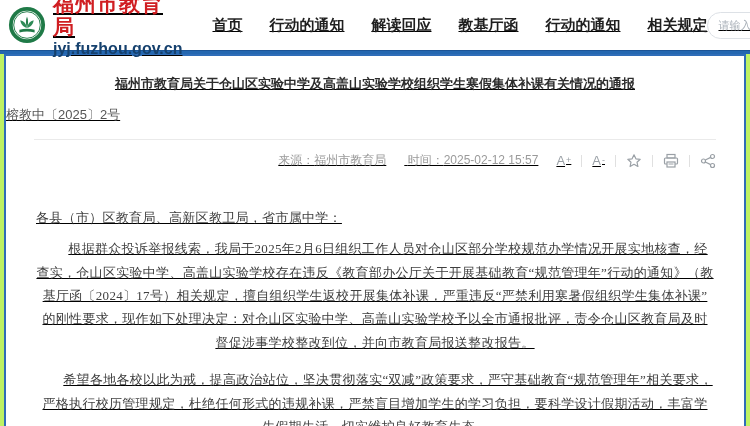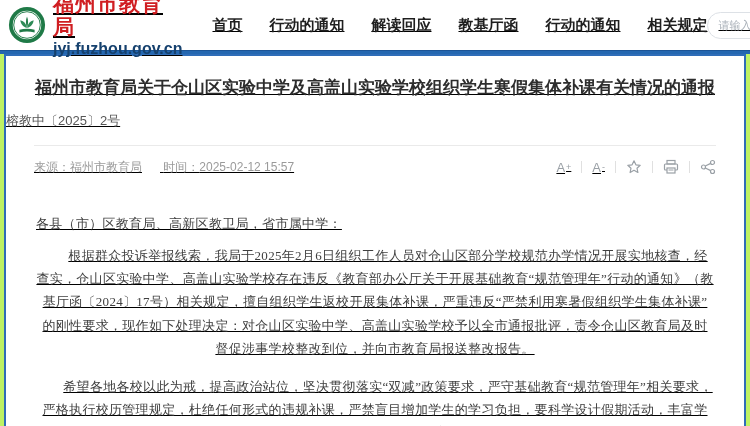--- a/index.html
+++ b/index.html
@@ -25,28 +25,28 @@
                       font-family:"Liberation Sans",sans-serif; }
   .search-box input::placeholder { color:#aab1b9; }
 
   .blue-bar { height:4px; background:#2467b0; border-top:1px solid #1b5496; }
 
   
   .card-wrap { padding:0 4px; }
   .card { background:#ffffff; border:2px solid #2f6db8; border-bottom:none;
           min-height:372px; }
 
-  .article-title { margin:18px 22px 0; text-align:center; font-size:17px;
+  .article-title { margin:18px 22px 0; text-align:center; font-size:13px;
                    font-weight:bold; color:#2d2d2d; line-height:1.6; }
   .doc-number { font-size:13px; color:#565656; margin-top:11px; }
 
   .meta-divider { border:none; border-top:1px solid #eaeaea; margin:15px 28px 0; }
 
   .meta-row { margin:0 28px; height:42px; display:flex; align-items:center;
-              justify-content:space-between; }
+              justify-content:flex-end; }
   .meta-left { font-size:12px; color:#9a9a9a; }
   .meta-left .meta-pair { margin-right:18px; }
   .tools { display:flex; align-items:center; gap:10px; color:#9aa0a6; }
   .tool-btn { font-size:13px; color:#9aa0a6; cursor:pointer; line-height:1;
               display:flex; align-items:center; background:none; border:none;
               font-family:"Liberation Sans",sans-serif; padding:0; }
   .tool-btn sup { font-size:9px; margin-left:1px; }
   .tool-sep { width:1px; height:12px; background:#e0e0e0; }
 
   

